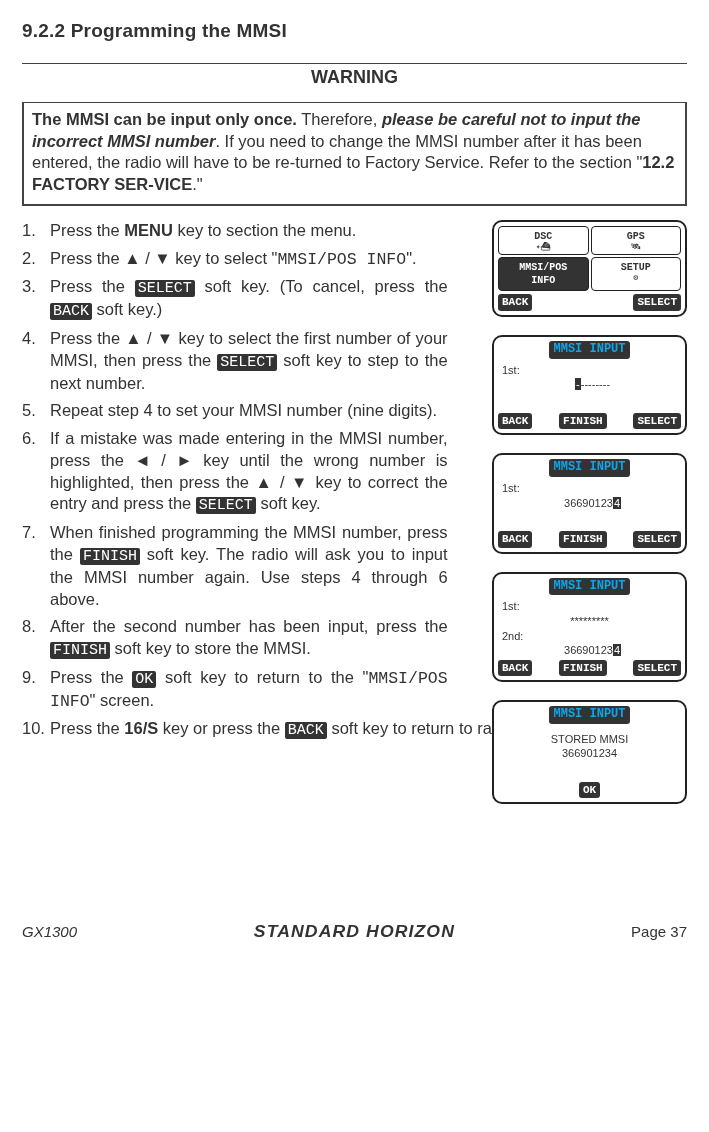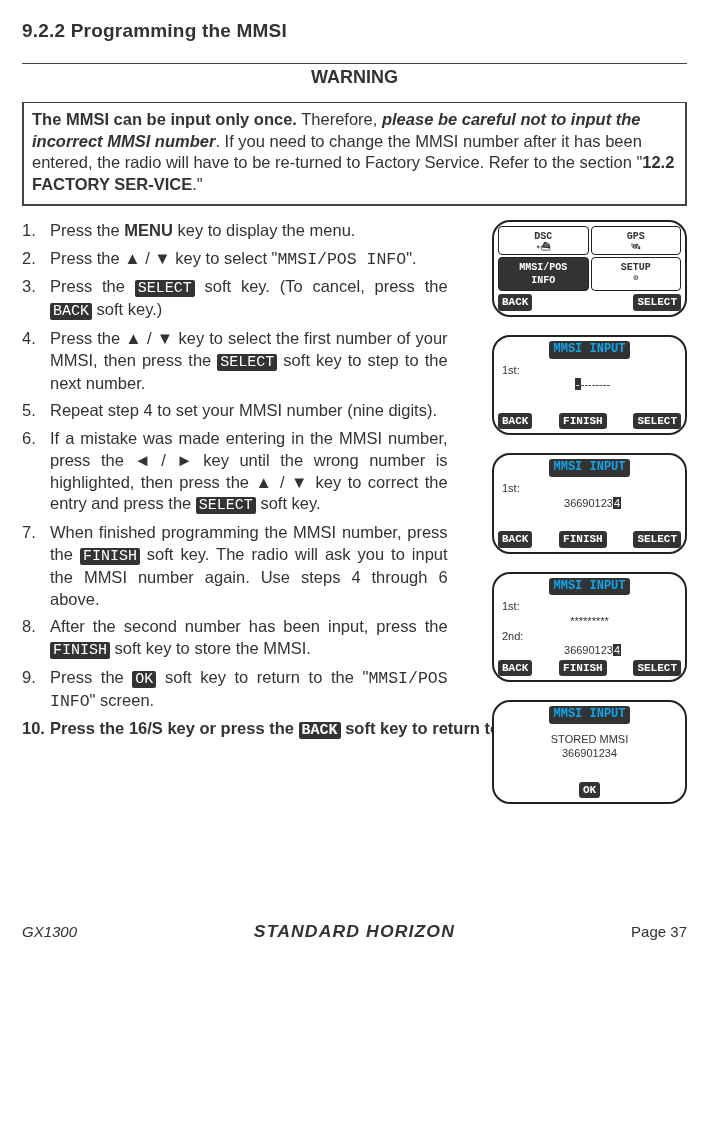--- a/index.html
+++ b/index.html
@@ -61,21 +61,21 @@
     position: absolute;
     right: 0;
     top: 0;
     width: 195px;
     display: flex;
     flex-direction: column;
     gap: 18px;
   }
   .screen {
     border: 2.5px solid #222;
-    border-radius: 18px;
+    border-radius: 10px;
     padding: 4px;
     background: #fff;
   }
   .lcd-head {
     font-family: "Courier New", monospace;
     font-size: 12px; font-weight: bold;
     text-align: center; background: #333; color: #0ea5e9;
     border-radius: 3px; padding: 1px 4px; margin: 0 auto 2px auto;
     width: max-content;
   }
@@ -102,21 +102,21 @@
     font-family: "Courier New", monospace;
     font-size: 10px; font-weight: bold;
   }
   .menu-grid .cell { border: 1.5px solid #222; border-radius: 4px; text-align: center; padding: 3px 0; }
   .menu-grid .cell.active { background: #333; color: #fff; }
   .menu-grid .sub { font-size: 8px; line-height: 1; display: block; }
 
   .cursor-box { background:#333; color:#fff; padding:0 1px; }
 
   
-  .fullrow { width: 100%; font-weight: bold; }
+  .fullrow { width: 100%; }
 
   .footer {
     margin-top: 180px;
     display: flex;
     justify-content: space-between;
     align-items: baseline;
     font-style: italic;
     font-size: 15px;
   }
   .footer .brand {
@@ -138,21 +138,21 @@
 <div class="warning-title">WARNING</div>
 <div class="warning-box">
   <span class="b">The MMSI can be input only once.</span><span> Therefore, </span><span class="bi">please be careful not to input the incorrect MMSI number</span><span>. If you need to change the MMSI number after it has been entered, the radio will have to be re-turned to Factory Service. Refer to the section "</span><span class="b">12.2 FACTORY SER-VICE</span><span>."</span>
 </div>
 
 <div class="content">
 
   <div class="steps">
     <div class="step">
       <div class="num">1.</div>
-      <div class="body"><span>Press the </span><b>MENU</b><span> key to display the menu.</span></div>
+      <div class="body"><span>Press the </span><b>MENU</b><span> key to section the menu.</span></div>
     </div>
     <div class="step">
       <div class="num">2.</div>
       <div class="body"><span>Press the ▲ / ▼ key to select "</span><span class="mono">MMSI/POS INFO</span><span>".</span></div>
     </div>
     <div class="step">
       <div class="num">3.</div>
       <div class="body"><span>Press the </span><span class="inv">SELECT</span><span> soft key. (To cancel, press the </span><span class="inv">BACK</span><span> soft key.)</span></div>
     </div>
     <div class="step">

